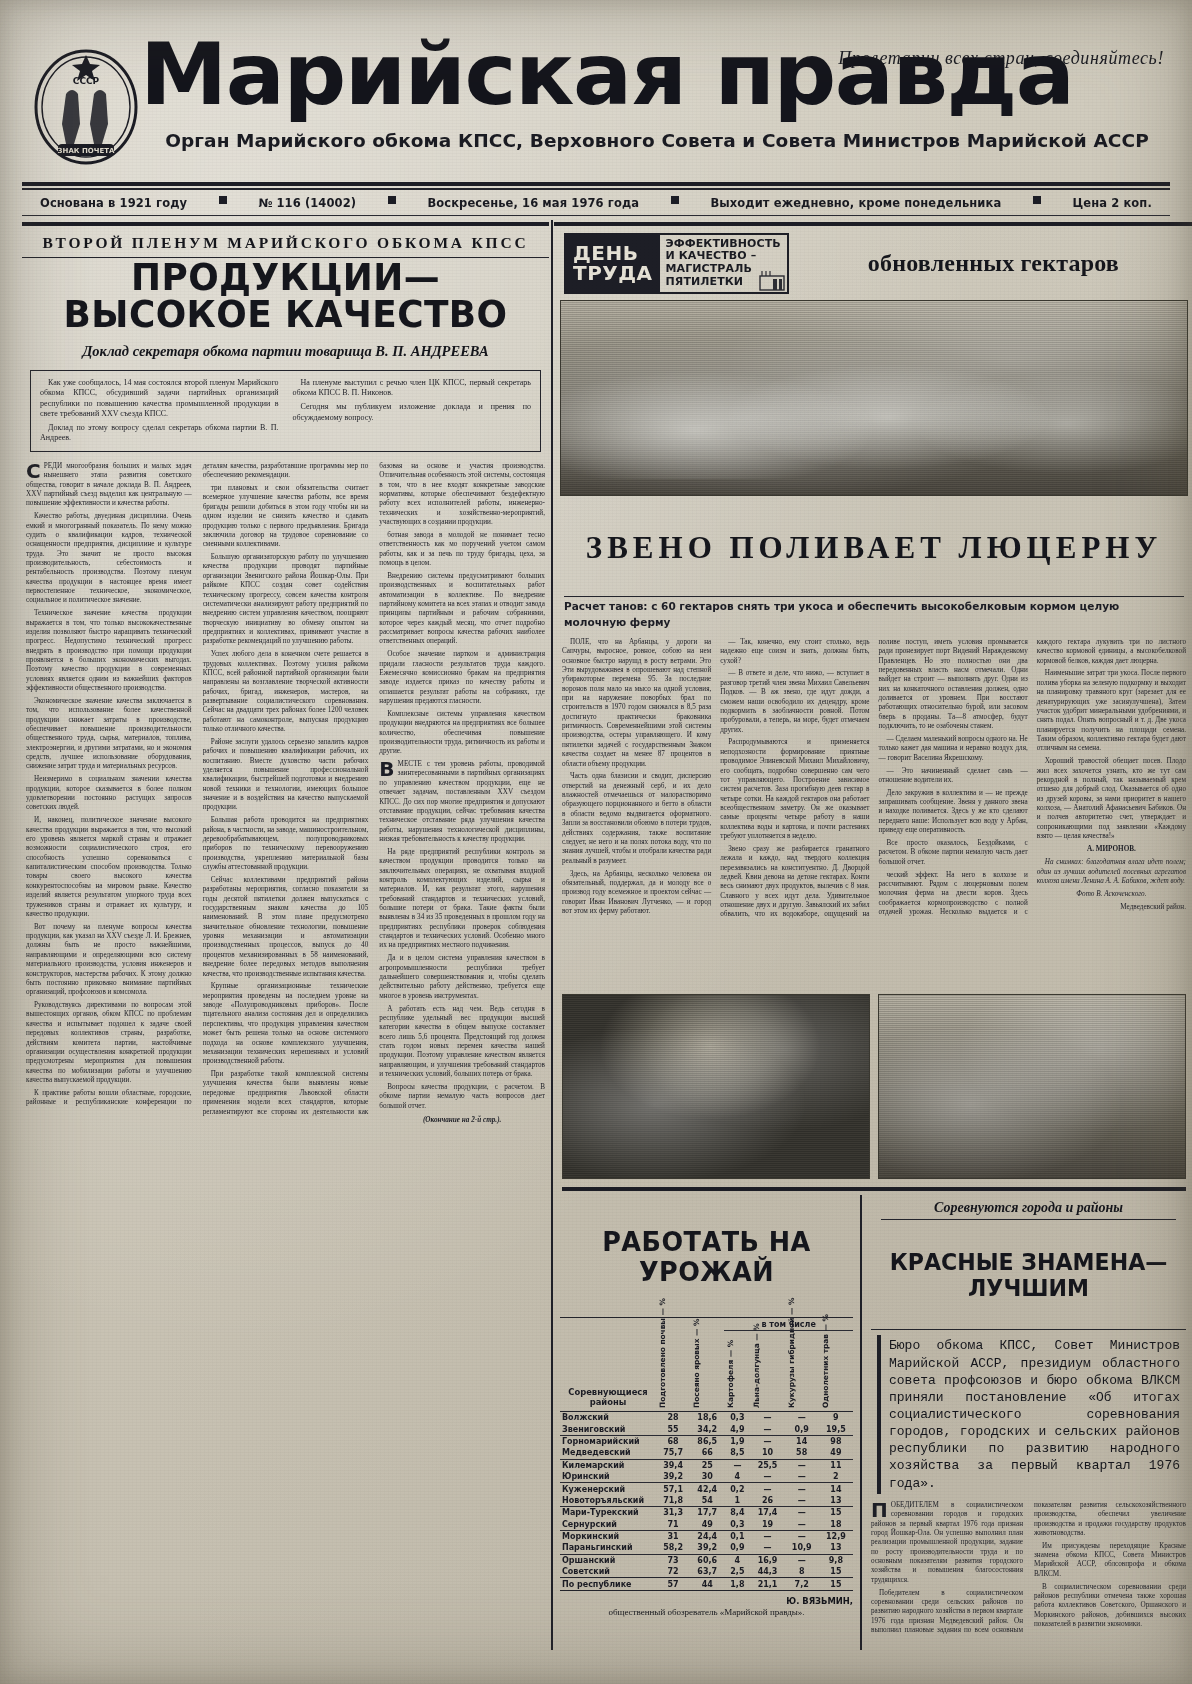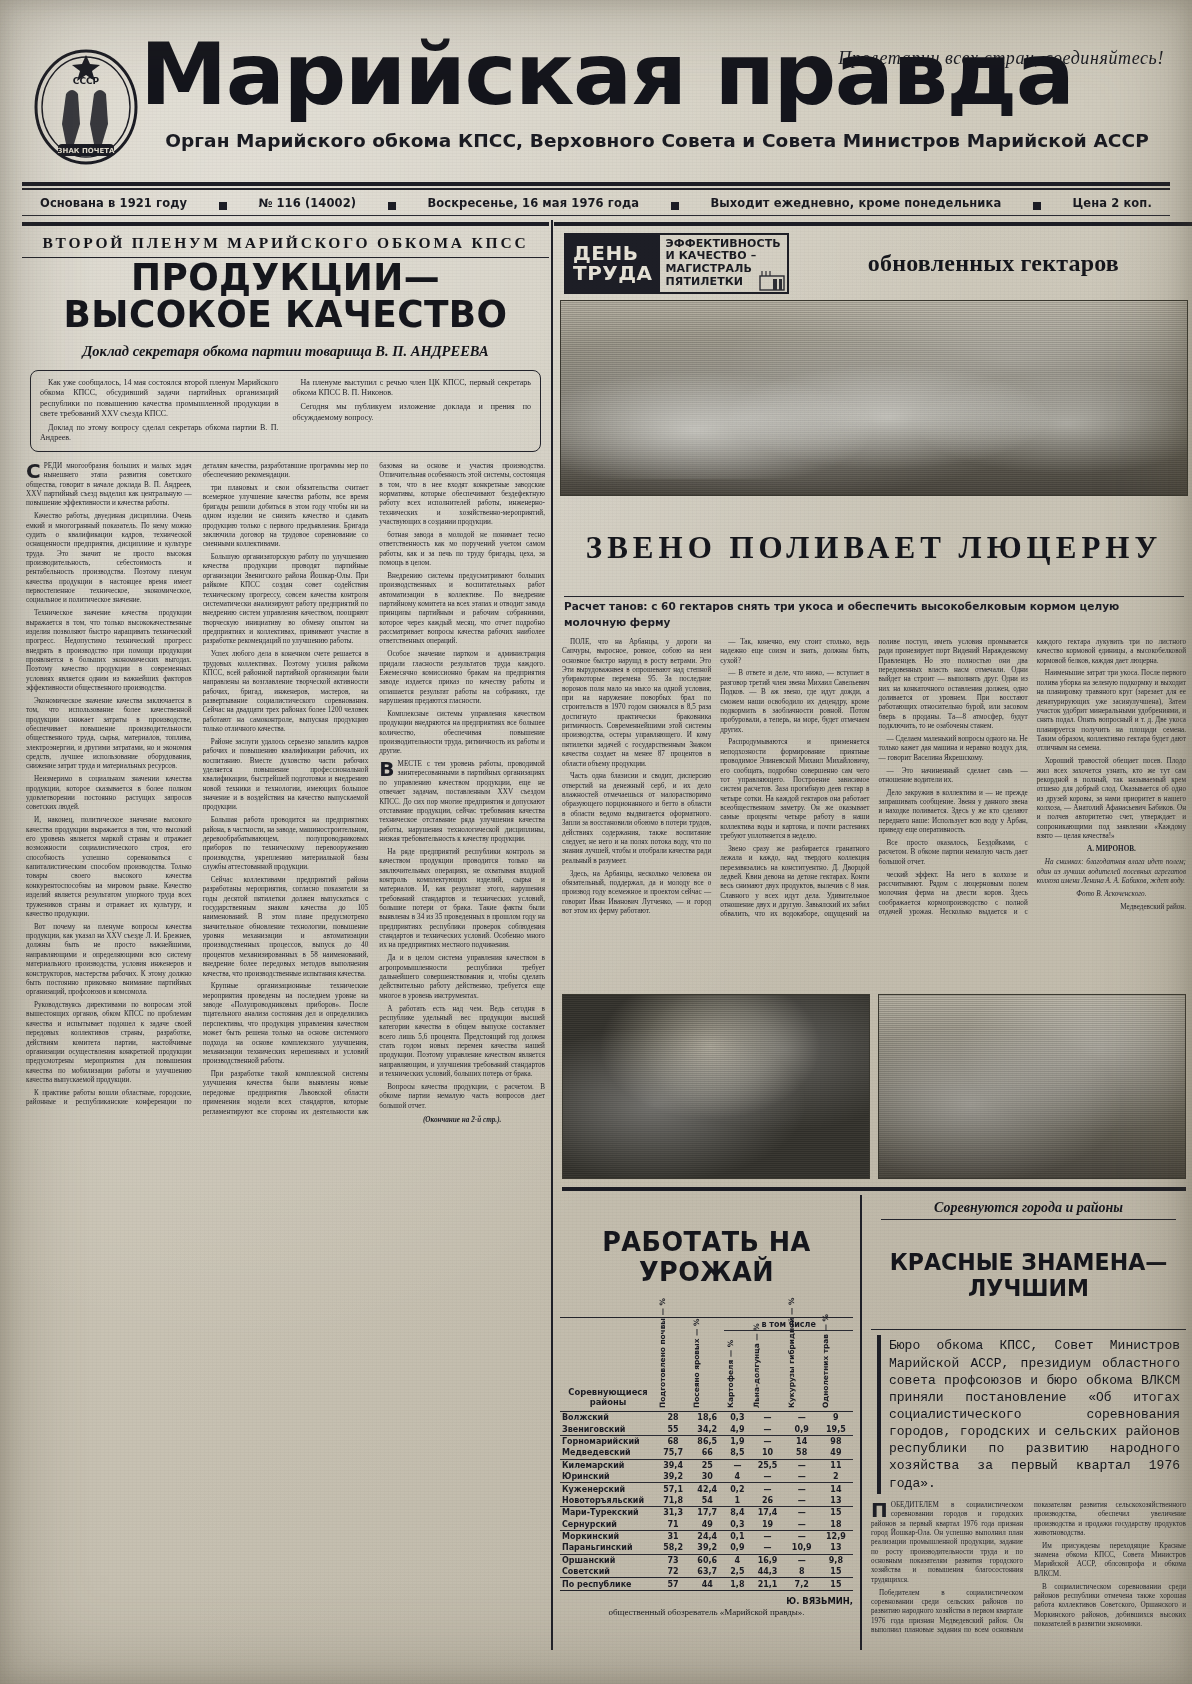--- a/index.html
+++ b/index.html
@@ -55,21 +55,21 @@
     position:absolute; left:126px; right:4px; top:104px;
     font-family:"DejaVu Sans", sans-serif;
     font-weight:bold; font-size:18.5px; letter-spacing:.1px;
     color:#1a1b22; text-align:center; white-space:nowrap;
   }
   .rule-thick { height:4px; background:#1c1d25; margin:4px 0 2px; }
   .rule-thin  { height:1.5px; background:#23242c; }
   .rule-hair  { height:1px; background:#2a2b33; }
 
   .dateline {
-    display:flex; align-items:flex-end; justify-content:space-between;
+    display:flex; align-items:flex-start; justify-content:space-between;
     font-family:"DejaVu Sans", sans-serif;
     font-weight:bold; font-size:11.5px; color:#191a21;
     padding:6px 18px 5px 18px; letter-spacing:.1px;
   }
   .dot { width:8px; height:8px; background:#1c1d25; display:inline-block; }
 
   
   .body-grid {
     display:grid;
     grid-template-columns: 527px 5px 640px;
@@ -102,21 +102,21 @@
   }
   .lead-box {
     border:1.5px solid #23242c; padding:7px 9px; margin:2px 8px 10px 8px;
     column-count:2; column-gap:14px; column-rule:0;
   }
   .lead-box p { margin:0 0 5px; }
 
   .txt {
     font-family:"Liberation Serif", serif;
     font-size:7.2px; line-height:1.30; text-align:justify;
-    color:#1d1e26; hyphens:auto;border-radius:8px;
+    color:#1d1e26; hyphens:auto;
   }
   .txt p { margin:0 0 3.5px; text-indent:8px; }
   .txt p.noind { text-indent:0; }
   .cols3 { column-count:3; column-gap:11px; }
   .cols2 { column-count:2; column-gap:11px; }
   .cols4 { column-count:4; column-gap:9px; }
   .drop::first-letter {
     font-size:20px; font-weight:bold; line-height:.85; float:left;
     padding:1px 3px 0 0; font-family:"DejaVu Sans", sans-serif;
   }

